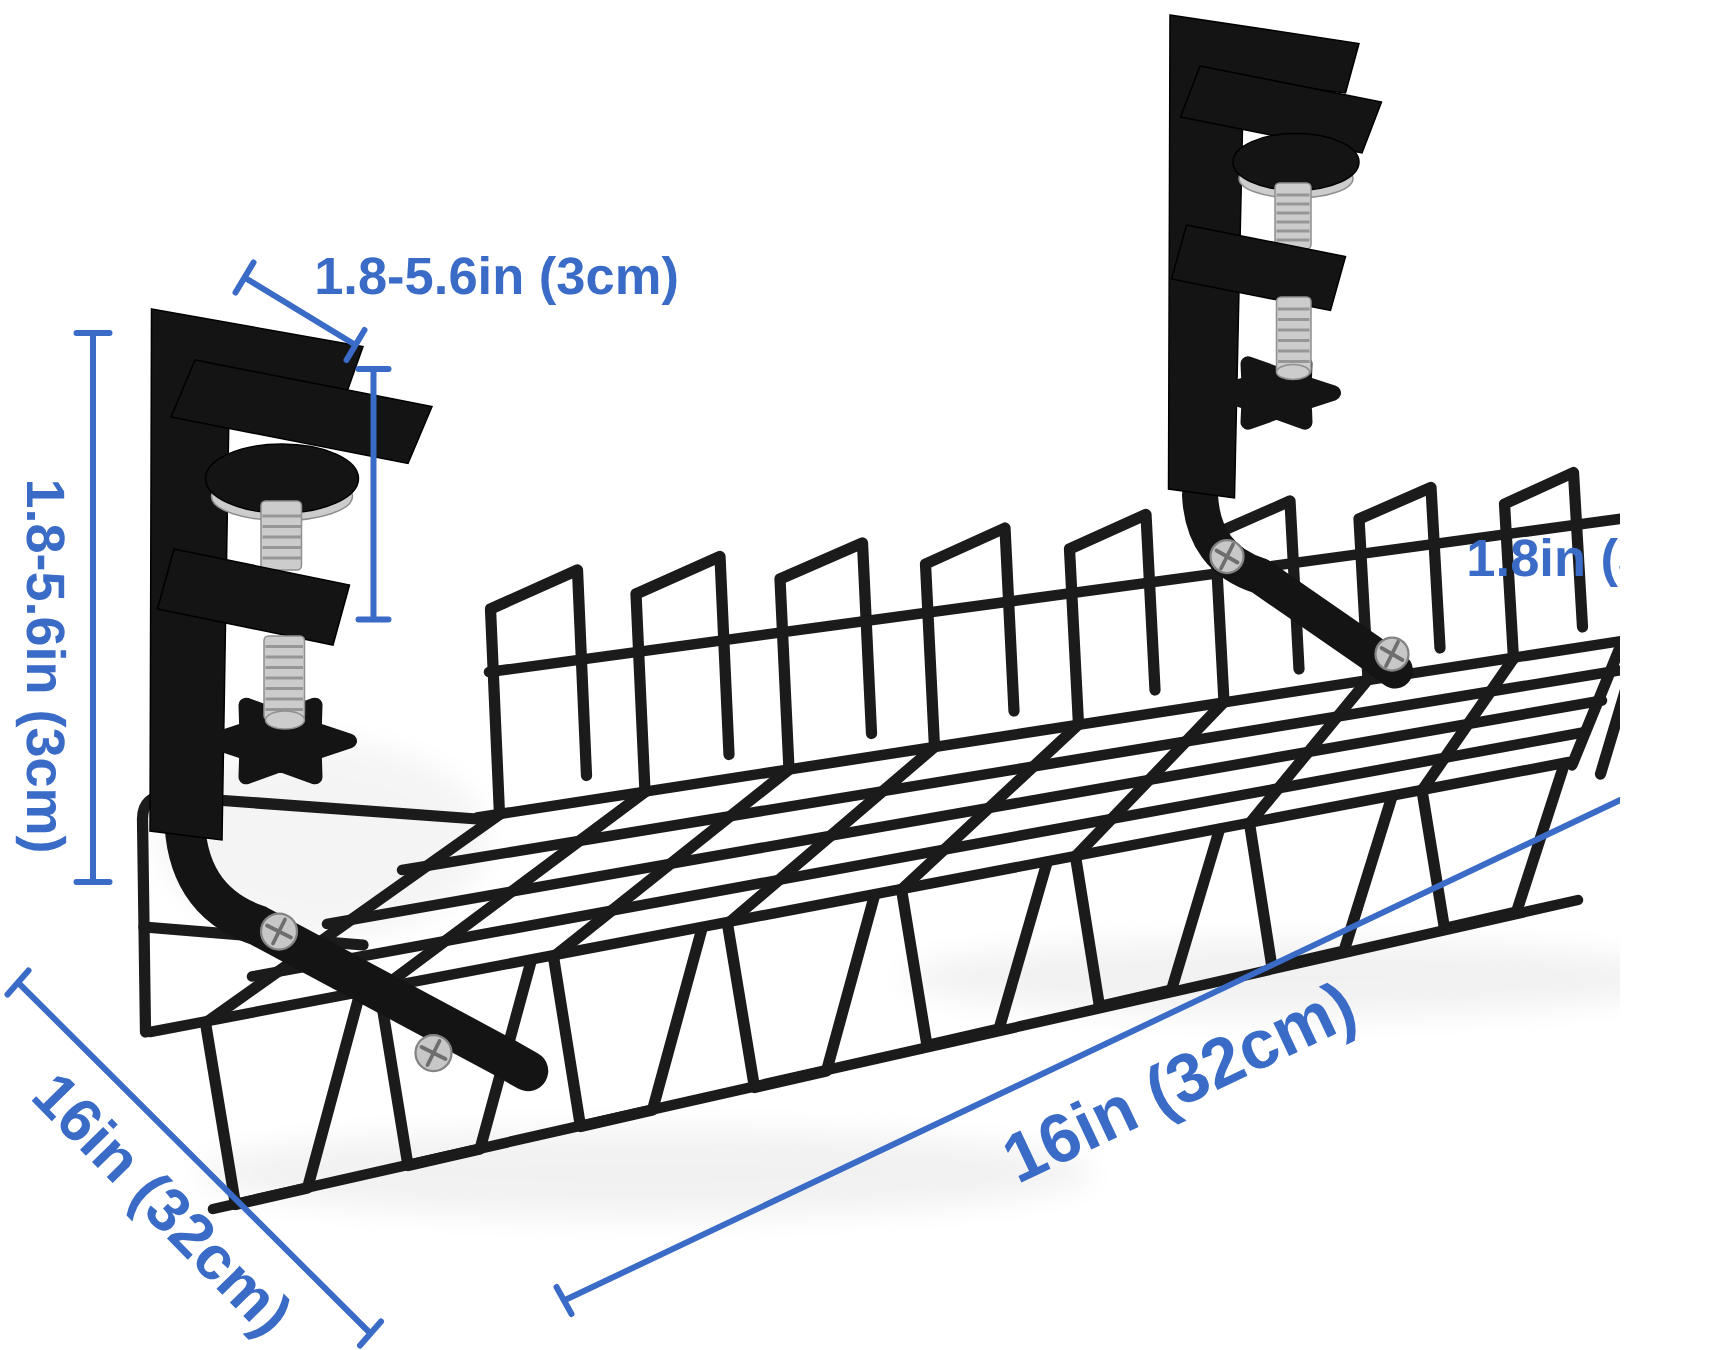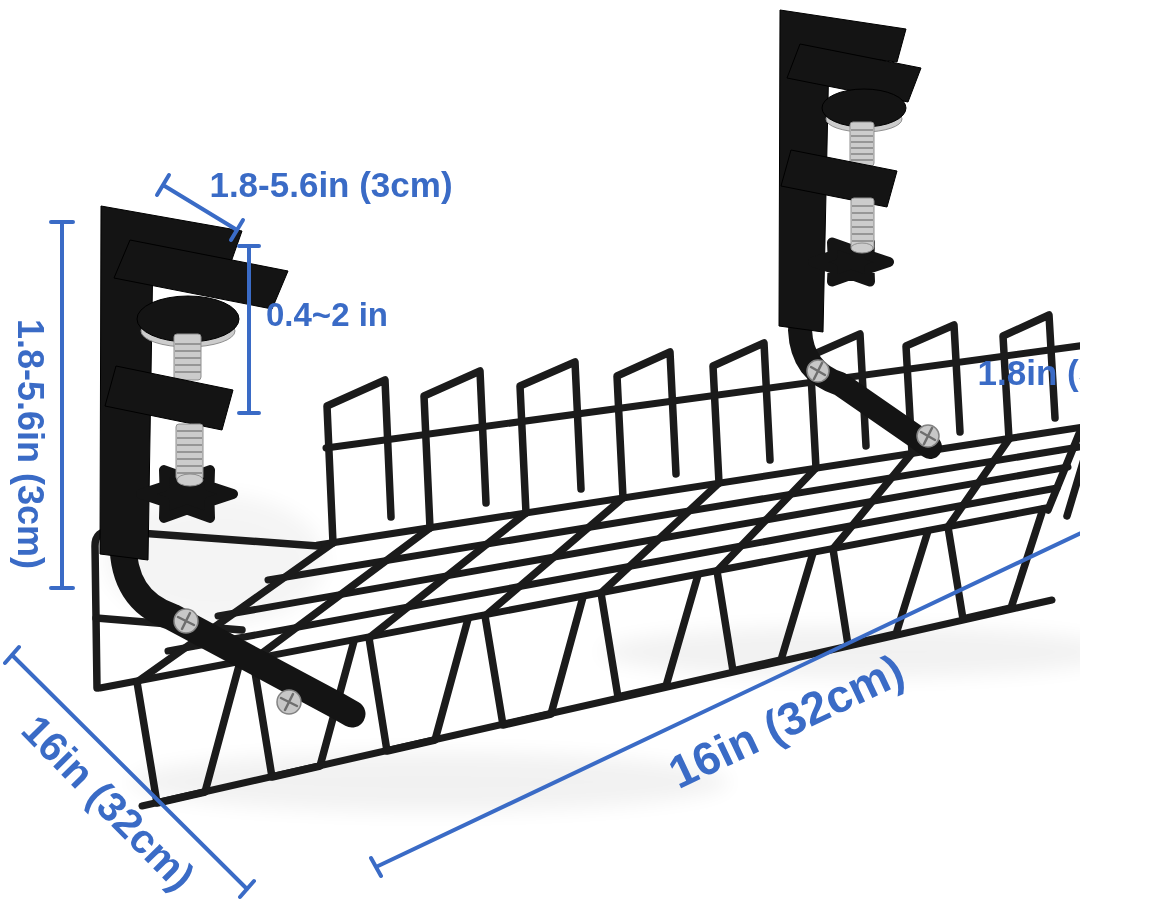--- a/index.html
+++ b/index.html
@@ -140,21 +140,20 @@
     <path class="dim" d="M 62,222 L 62,588 M 51,222 L 73,222 M 51,588 L 73,588"></path>
     <path class="dim" d="M 1102,427 L 1093,511 M 1092,423 L 1112,431 M 1083,507 L 1103,515"></path>
     <path class="dim" d="M 376,867 L 1102,523 M 371,858 L 381,876 M 1097,514 L 1107,532"></path>
     <path class="dim" d="M 12,655 L 247,889 M 19,647 L 5,663 M 254,881 L 240,897"></path>
   </g>
 </svg>
 
 <div class="label" style="left:331px;top:185px;font-size:35px;">1.8-5.6in (3cm)</div>
 
 <div class="label-block" style="left:266px;top:297px;font-size:33px;line-height:35px;">
-  <div>0.4~2 in</div>
 </div>
 
 <div class="label" style="left:30px;top:444px;font-size:36px;transform:translate(-50%,-50%) rotate(90deg);">1.8-5.6in (3cm)</div>
 
 <div class="label" style="left:1069px;top:373px;font-size:35px;">1.8in (3cm)</div>
 
 <div class="label" style="left:786px;top:721px;font-size:46px;transform:translate(-50%,-50%) rotate(-25.3deg);">16in (32cm)</div>
 
 <div class="label" style="left:108px;top:803px;font-size:41px;transform:translate(-50%,-50%) rotate(45.5deg);">16in (32cm)</div>
 

